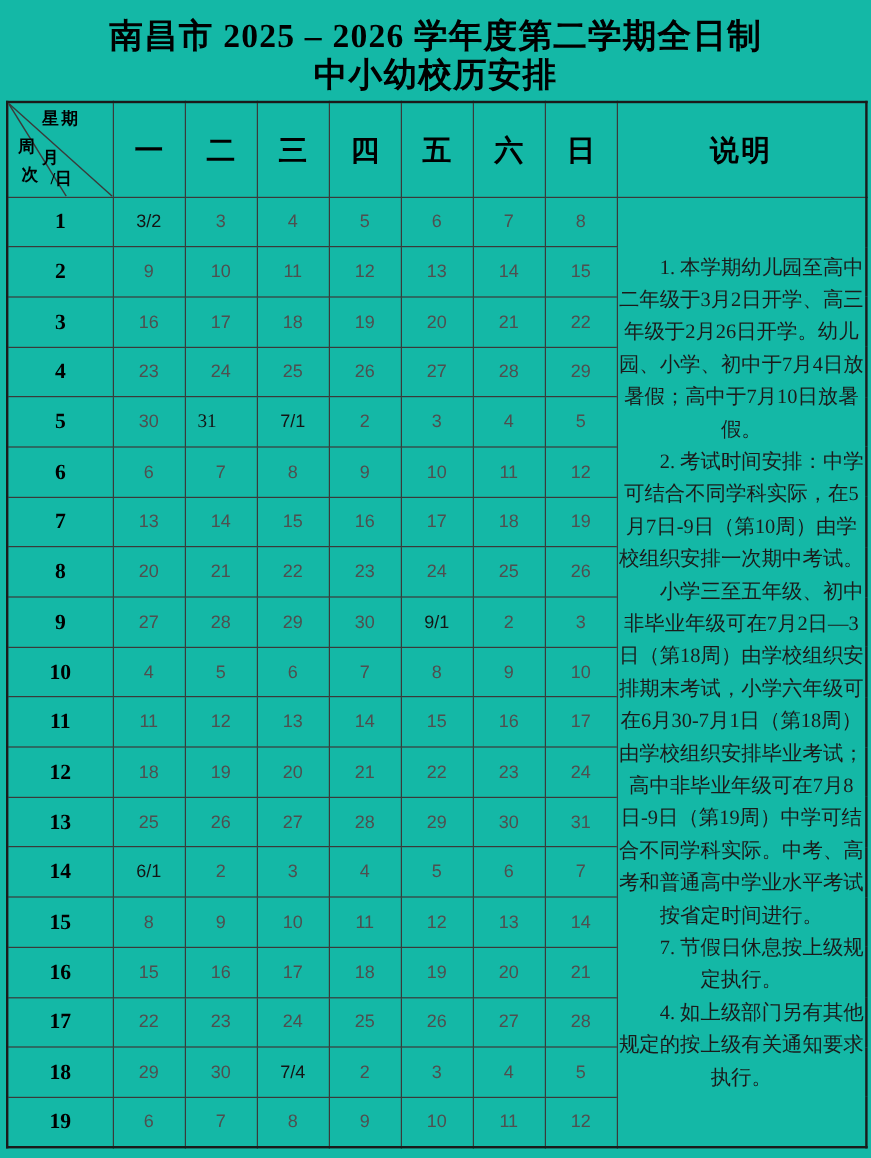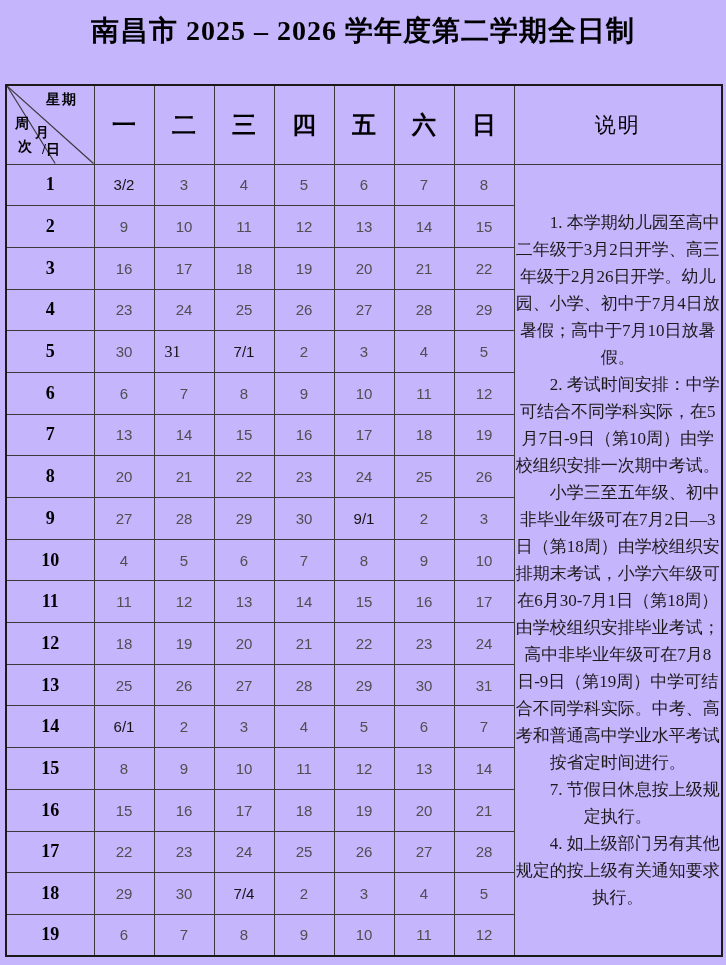--- a/index.html
+++ b/index.html
@@ -1,21 +1,21 @@
 <!DOCTYPE html>
 <html><head>
 <meta charset="utf-8">
 <style>
   * { box-sizing: border-box; }
   html, body { margin: 0; padding: 0; background: #ffffff; }
   .page {
     position: relative;
     width: 726px;
     height: 965px;
-    background: #c4b5fd;
+    background: #14b8a6;
     font-family: "Liberation Serif", "DejaVu Serif", serif;
     color: #000;
     overflow: hidden;
   }
   .title-block {
     padding-top: 14px;
     text-align: center;
     font-weight: bold;
     font-size: 28px;
     line-height: 33px;
@@ -40,27 +40,27 @@
   tbody tr { height: 41.7px; }
   th.corner { position: relative; padding: 0; }
   th.corner svg { position: absolute; left: 0; top: 0; width: 100%; height: 100%; display: block; }
   th.corner .corner-label {
     position: absolute;
     font-size: 14px;
     font-weight: bold;
     line-height: 14px;
     white-space: nowrap;
   }
-  .lbl-weekday { top: 7px;  left: 39px; letter-spacing: 2px; }
+  .lbl-weekday { top: 7px;  left: 28px; letter-spacing: 2px; }
   .lbl-week-top { top: 31px; left: 8px; }
   .lbl-month   { top: 40px; left: 28px; }
   .lbl-week-bot{ top: 54px; left: 11px; }
   .lbl-day     { top: 57px; left: 35px; }
   th.day-header { font-size: 24px; font-weight: bold; }
-  th.notes-header { font-size: 21px; font-weight: normal; letter-spacing: 2px; margin-left: 16px; }
+  th.notes-header { font-size: 24px; font-weight: bold; letter-spacing: 2px; margin-left: 16px; }
   td.week-num { font-size: 18px; font-weight: bold; color: #000; }
   td.date {
     font-family: "Liberation Sans", "DejaVu Sans", sans-serif;
     font-size: 15px;
     color: #4f4f4f;
   }
   td.date.month-start { color: #141414; }
   td.date.serif-date {
     font-family: "Liberation Serif", "DejaVu Serif", serif;
     font-size: 16px;
@@ -79,20 +79,21 @@
   }
   td.notes-cell p { margin: 0; text-indent: 2em; }
 </style>
 </head>
 <body>
 
 <div class="page">
 
   <div class="title-block">
     <div>南昌市 2025 – 2026 学年度第二学期全日制</div>
+    <div>中小幼校历安排</div>
   </div>
 
   <table class="calendar">
     <colgroup>
       <col style="width:88px">
       <col style="width:60px">
         <col style="width:60px">
         <col style="width:60px">
       <col style="width:60px">
         <col style="width:60px">

